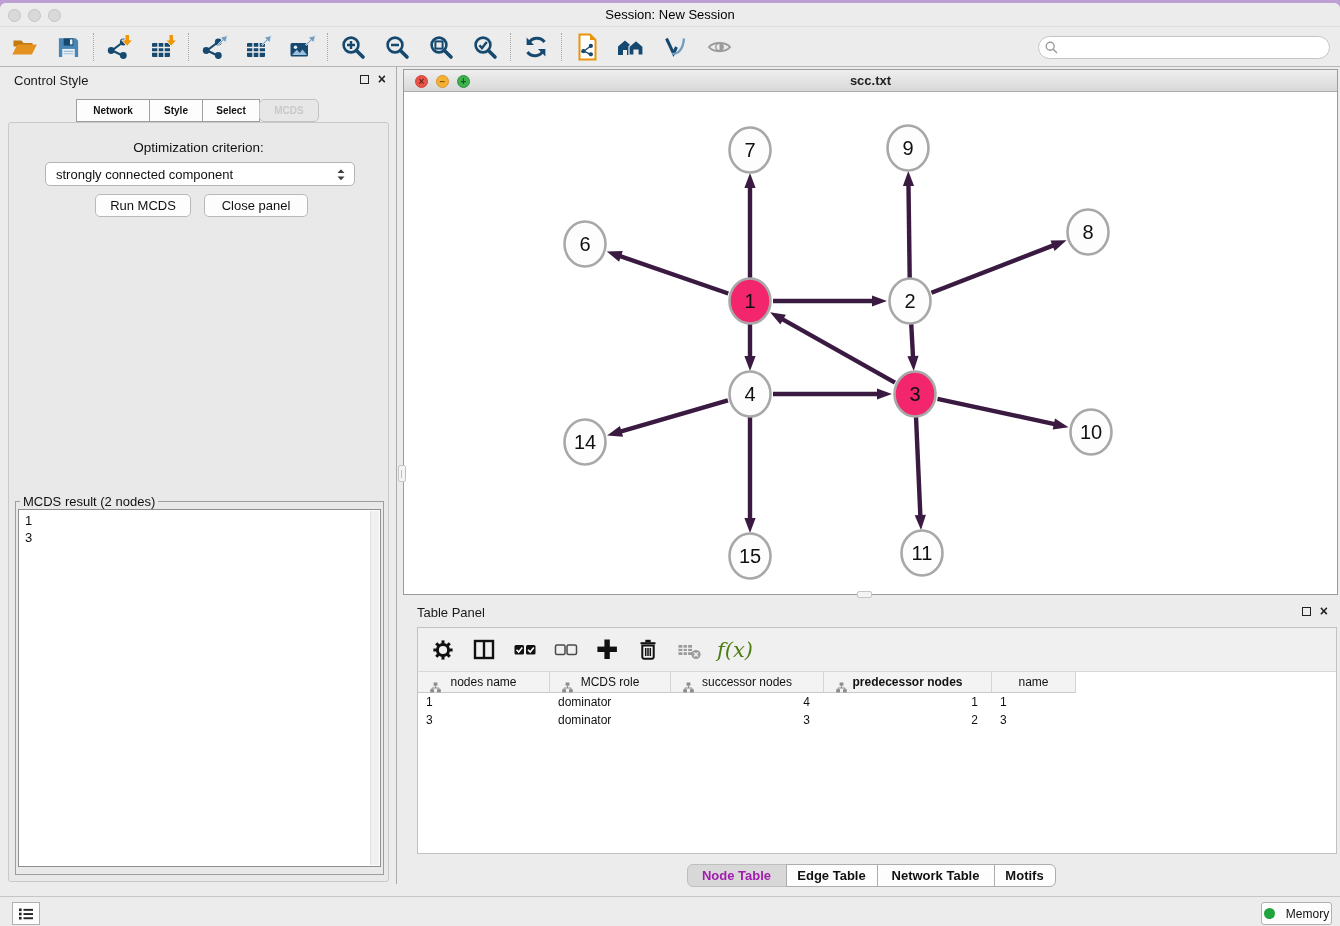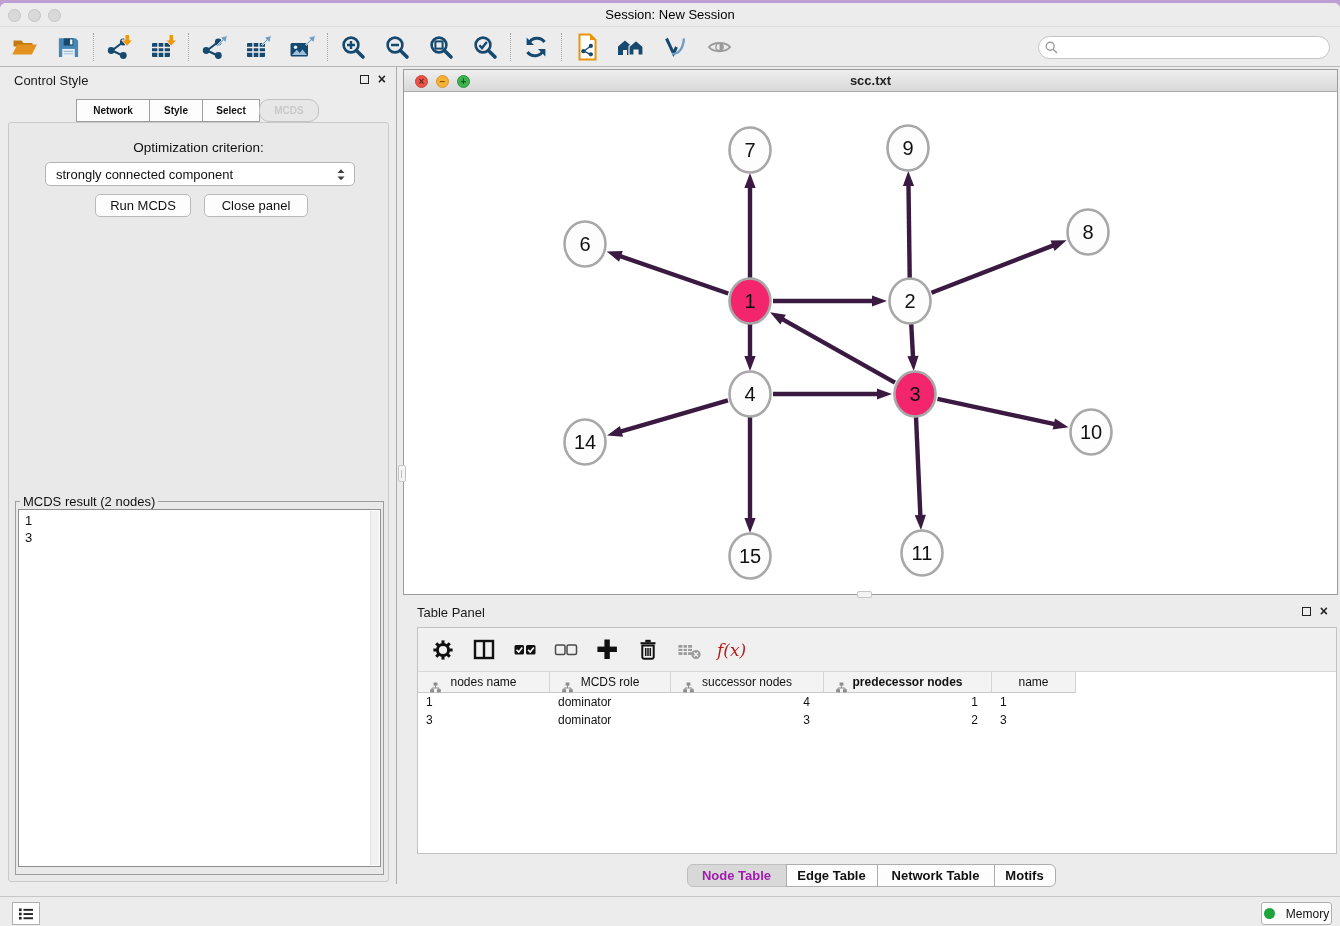--- a/index.html
+++ b/index.html
@@ -52,21 +52,21 @@
 
   .grip-v { position:absolute; left:398px; top:462px; width:8px; height:17px; background:#F4F4F4; border:1px solid #C6C6C6; border-radius:2px; }
   .grip-v::after { content:""; position:absolute; left:2px; top:4px; width:2.5px; height:8px; border-left:1.5px solid #BDBDBD; border-right:1.5px solid #BDBDBD; }
   .grip-h { position:absolute; left:857px; top:588px; width:15px; height:7px; background:#F4F4F4; border:1px solid #C6C6C6; border-radius:2px; }
 
   
   .table-panel { position:absolute; top:595px; left:403px; width:937px; height:295px; background:#ECECEC; }
   .tp-container { position:absolute; top:29px; left:14px; width:920px; height:227px; background:#fff; border:1px solid #C2C2C2; }
   .tp-toolbar { height:44px; background:#F0F0F0; border-bottom:1px solid #D8D8D8; display:flex; align-items:center; padding-left:12px; gap:15px; }
   .tp-tb-btn { width:26px; height:26px; display:flex; align-items:center; justify-content:center; }
-  .fx-label { font-family:"DejaVu Serif", serif; font-style:italic; font-size:17px; color:#b91c1c; }
+  .fx-label { font-family:"DejaVu Serif", serif; font-style:italic; font-size:21px; color:#4d7c0f; }
   .tp-header { display:flex; height:21px; }
   .tp-th { position:relative; height:21px; background:#F3F3F3; border-right:1px solid #D5D5D5; border-bottom:1px solid #C9C9C9; display:flex; align-items:center; justify-content:center; font-size:12px; color:#111; }
   .tp-th svg { position:absolute; left:6px; top:5px; }
   .tp-row { display:flex; height:18px; font-size:12px; color:#111; }
   .tp-td { height:18px; padding:2px 8px; overflow:hidden; white-space:nowrap; }
   .tp-td.r { text-align:right; padding-right:14px; }
   .tp-tabs { position:absolute; top:266px; left:0; width:100%; display:flex; justify-content:center; }
   .tp-tab { height:23px; border:1px solid #ADADAD; background:#FDFDFD; color:#111; font-size:13px; font-weight:600; display:flex; align-items:center; justify-content:center; margin-left:-1px; }
   .tp-tab.first { border-radius:6px 0 0 6px; }
   .tp-tab.last { border-radius:0 6px 6px 0; }
@@ -286,21 +286,21 @@
   <div class="control-panel">
     <div class="panel-head">Control Style</div>
     <div class="win-btns">
       <span class="float-ico"></span>
       <span class="close-ico">×</span>
     </div>
     <div class="cp-tabs" id="cp-tabs">
         <div class="cp-tab" style="width: 74px;">Network</div>
         <div class="cp-tab" style="width: 54px;">Style</div>
         <div class="cp-tab" style="width: 58px;">Select</div>
-        <div class="cp-tab sel" style="width: 60px; border-radius: 10px;">MCDS</div>
+        <div class="cp-tab sel" style="width: 60px;">MCDS</div>
       </div>
     <div class="cp-box">
       <div class="opt-label">Optimization criterion:</div>
       <div class="dropdown">
         <span>strongly connected component</span>
         <svg class="spin" width="16" height="16" viewBox="0 0 16 16">
           <path d="M4.5 6 L8 2.2 11.5 6z" fill="#3d3d3d"></path>
             <path d="M4.5 9.5 L8 13.3 11.5 9.5z" fill="#3d3d3d"></path>
         </svg>
       </div>

